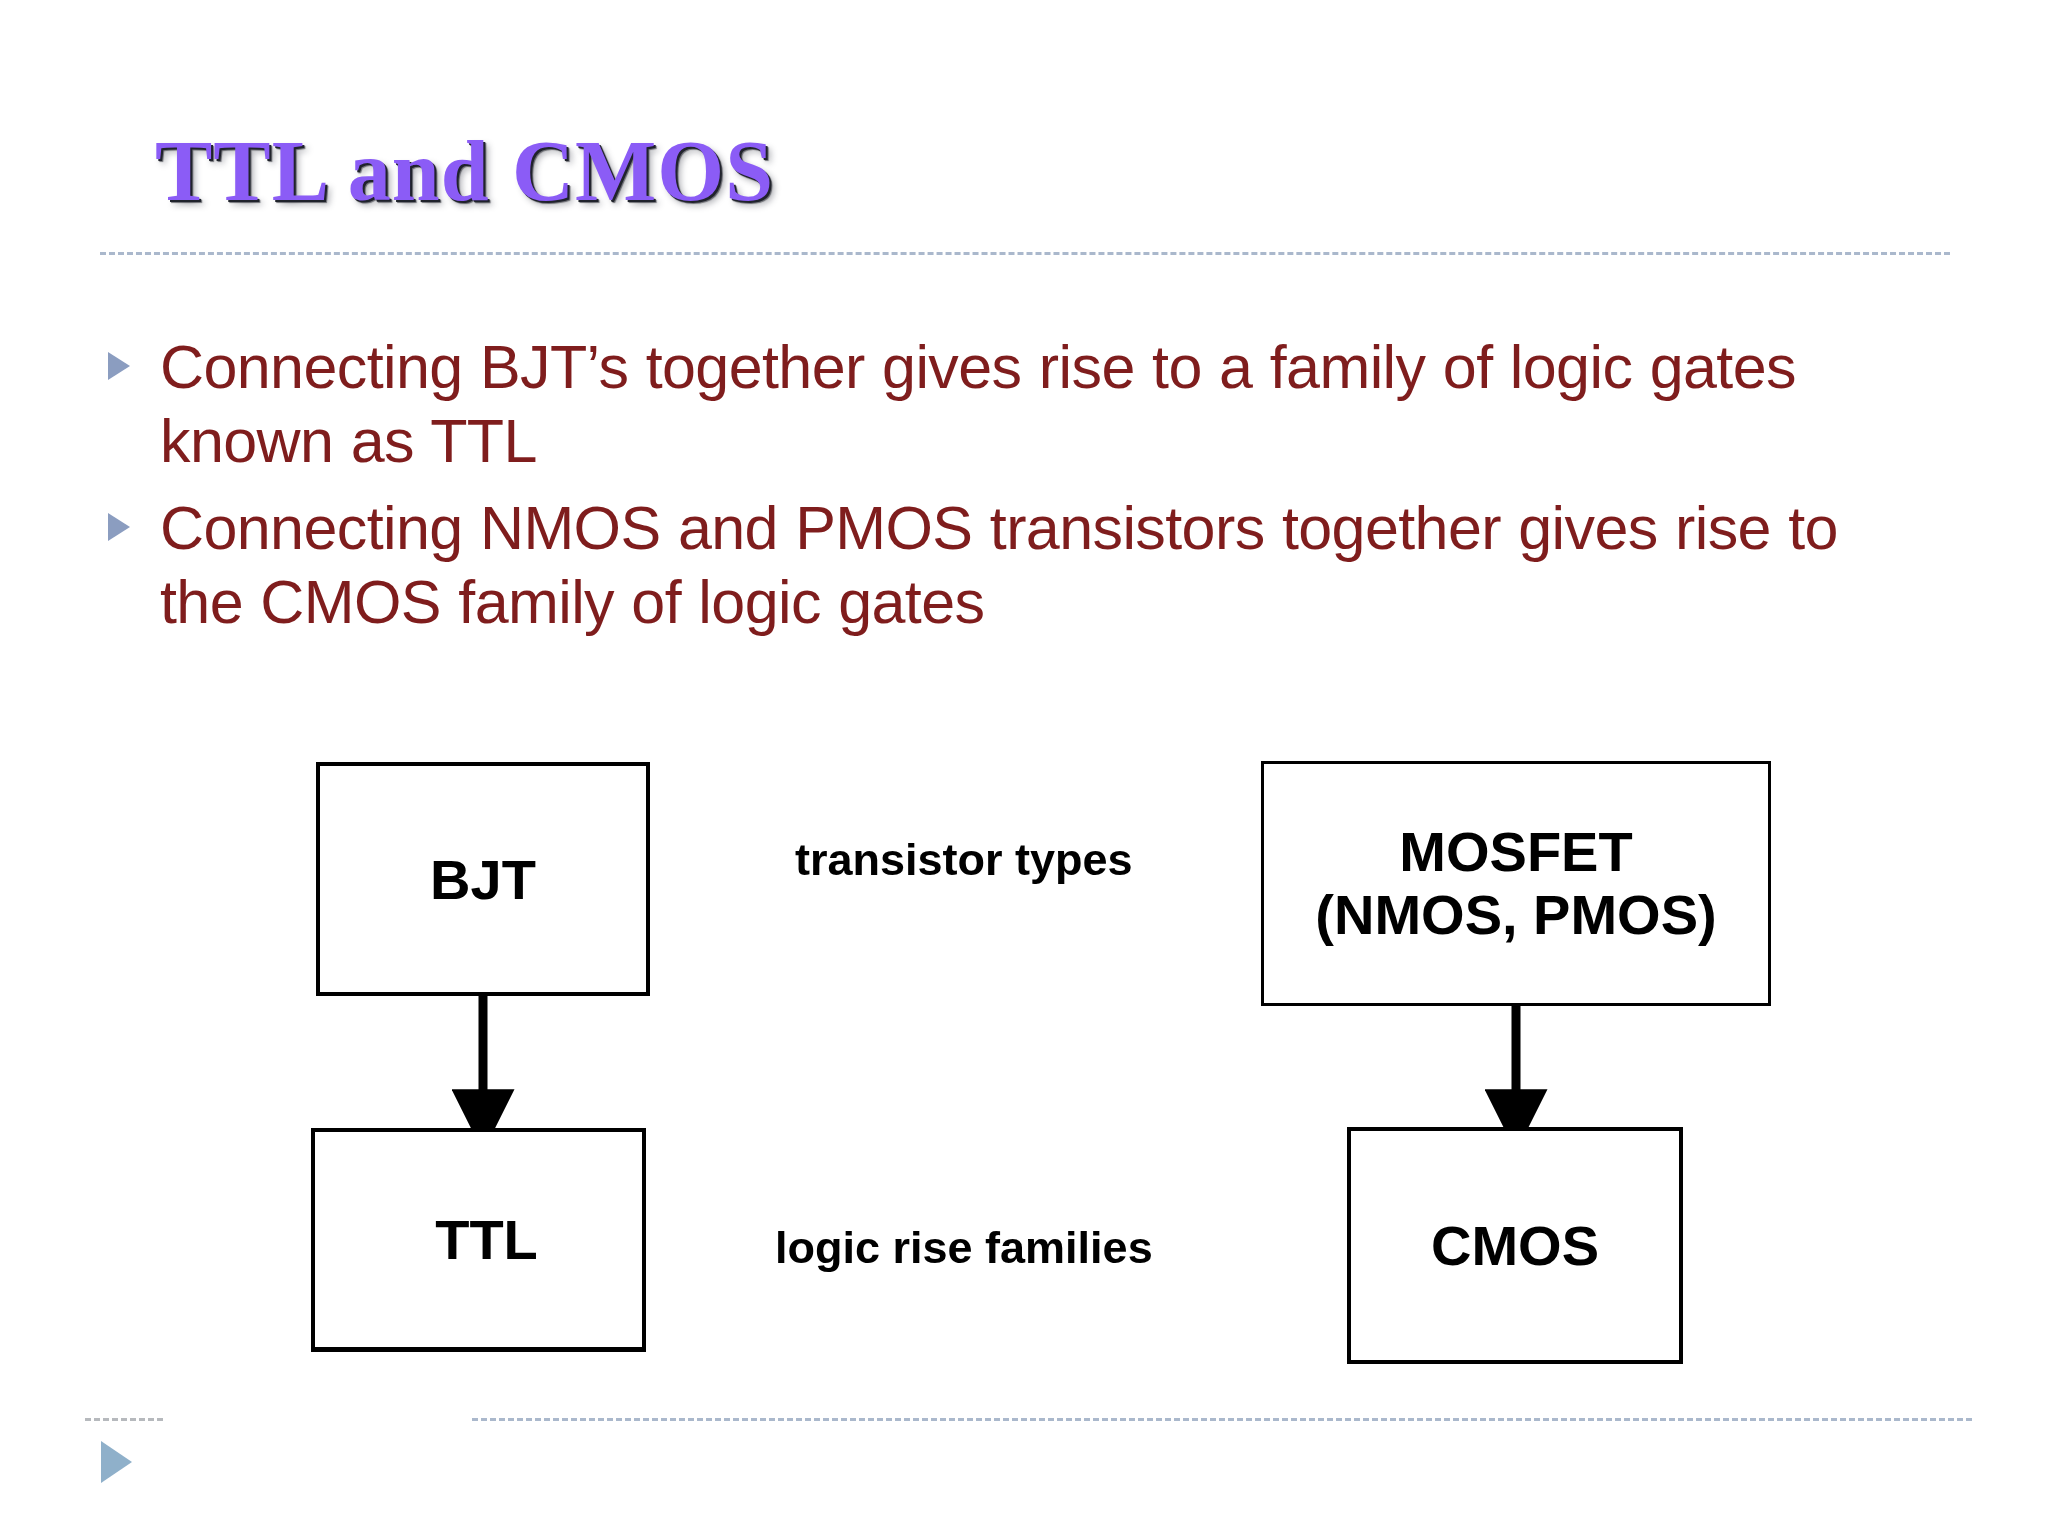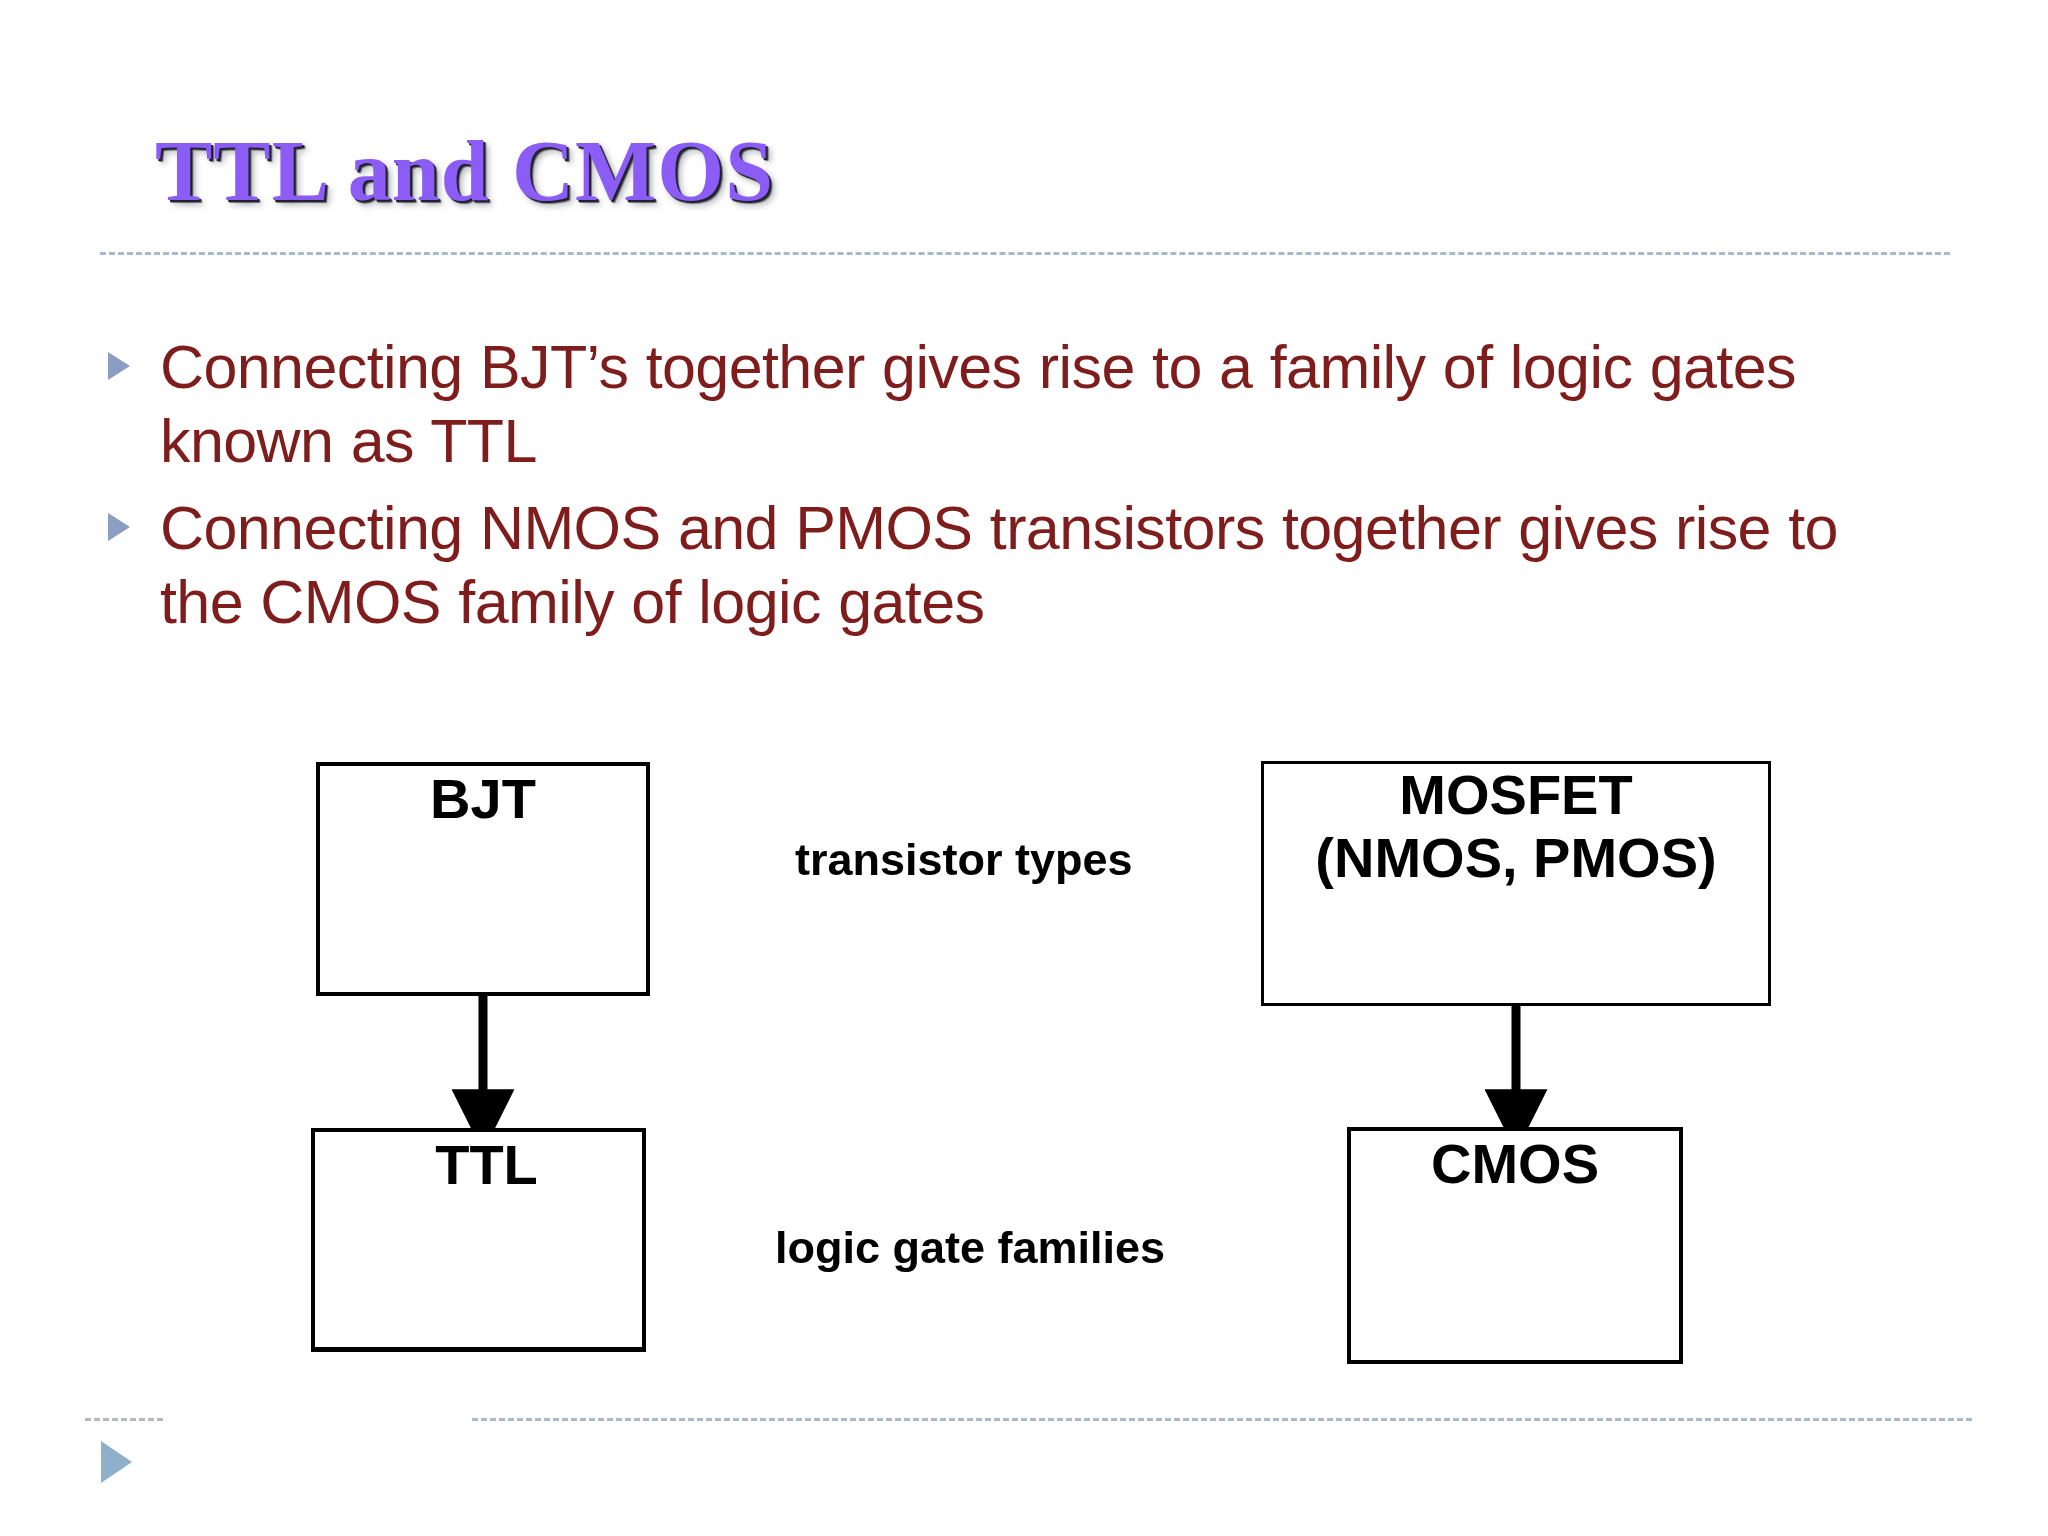--- a/index.html
+++ b/index.html
@@ -109,21 +109,21 @@
     width: 2048px;
     height: 1536px;
     pointer-events: none;
   }
   .dbox {
     position: absolute;
     box-sizing: border-box;
     background: #ffffff;
     border: 4px solid #000000;
     display: flex;
-    align-items: flex-start;
+    align-items: center;
     justify-content: center;
     text-align: center;
     font-family: "Liberation Sans", sans-serif;
     font-weight: 700;
     color: #000000;
     pointer-events: auto;
   }
   .dbox-bjt {
     left: 316px; top: 762px; width: 334px; height: 234px;
     font-size: 56px;
@@ -231,21 +231,21 @@
         <span>(NMOS, PMOS)</span>
       </span>
     </div>
 
     <div class="dbox dbox-cmos">
       <span>CMOS</span>
     </div>
 
     <div class="dlabel dlabel-types">transistor types</div>
 
-    <div class="dlabel dlabel-families">logic gate families</div>
+    <div class="dlabel dlabel-families">logic rise families</div>
 
   </div>
 
   <div class="rule-bottom-short"></div>
   <div class="rule-bottom-long"></div>
   <div class="footer-tri"></div>
 
 </div>
 
 </body></html>

